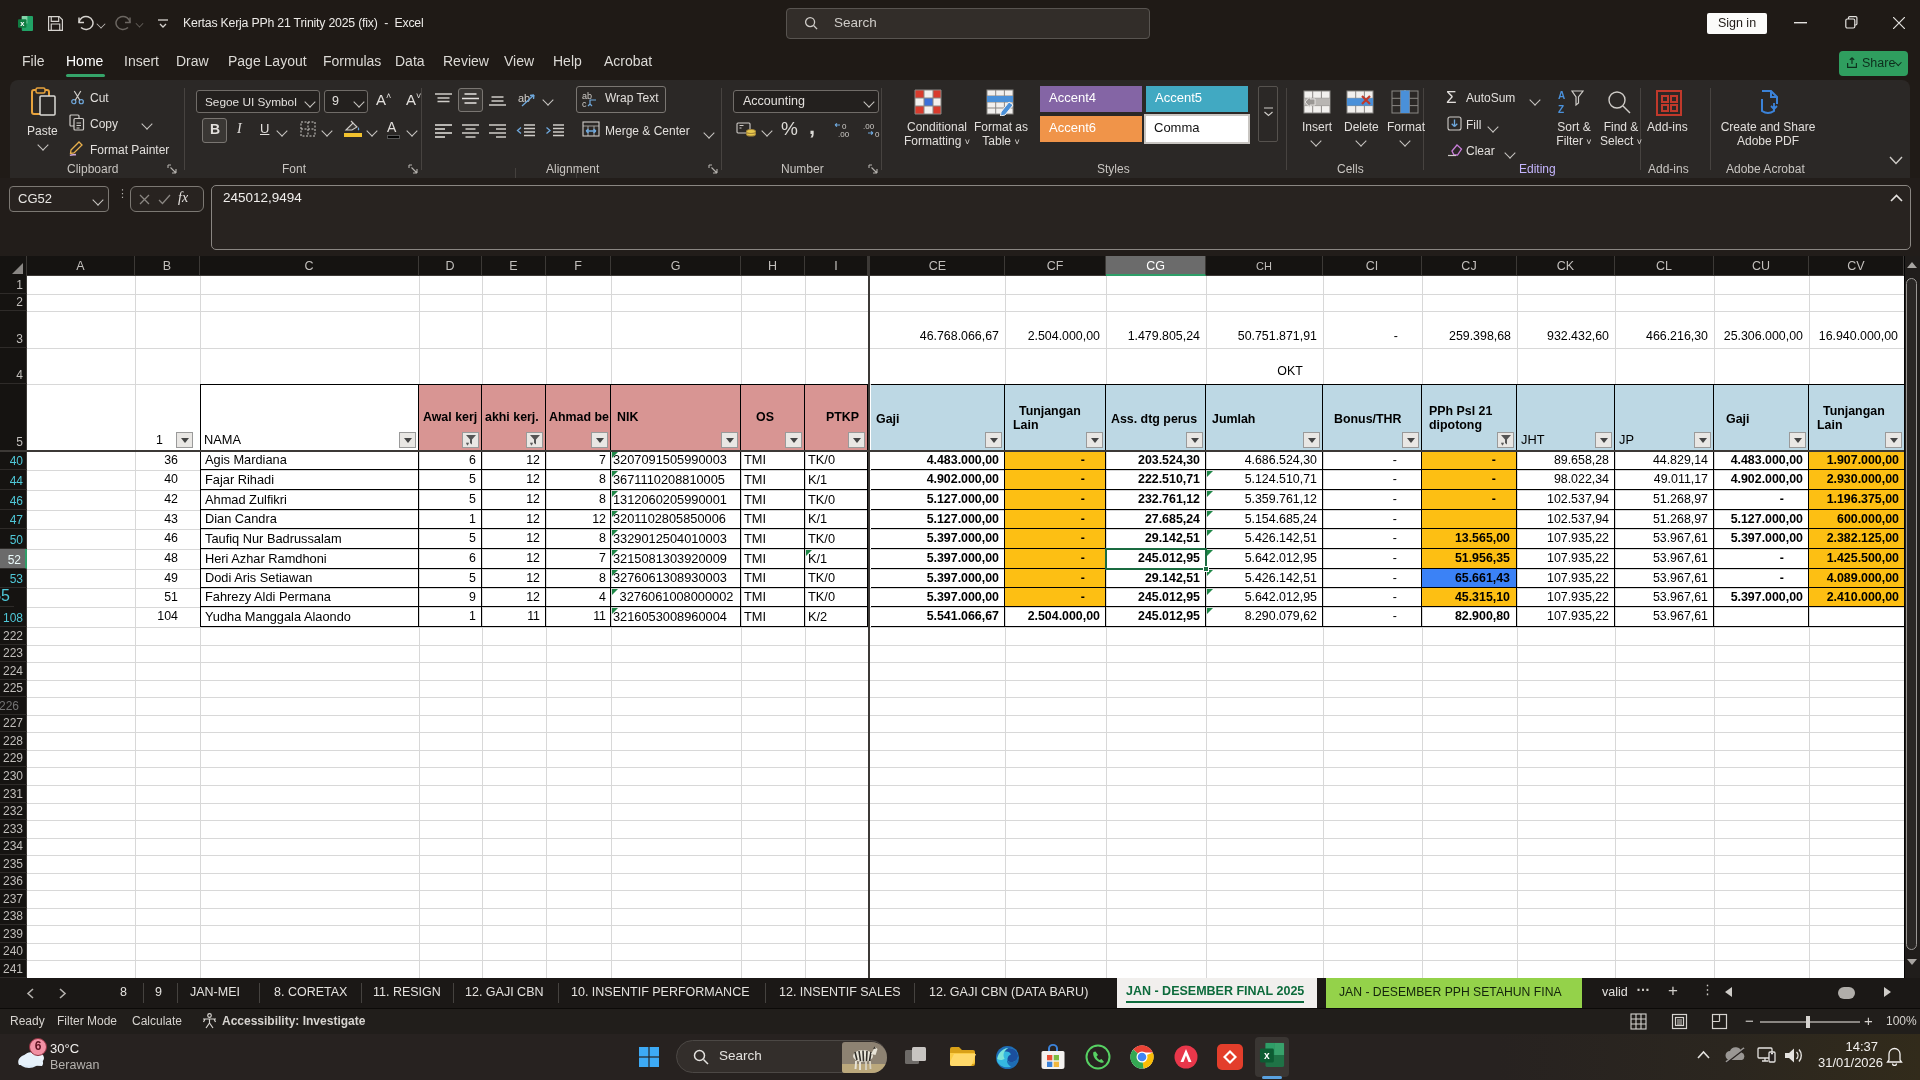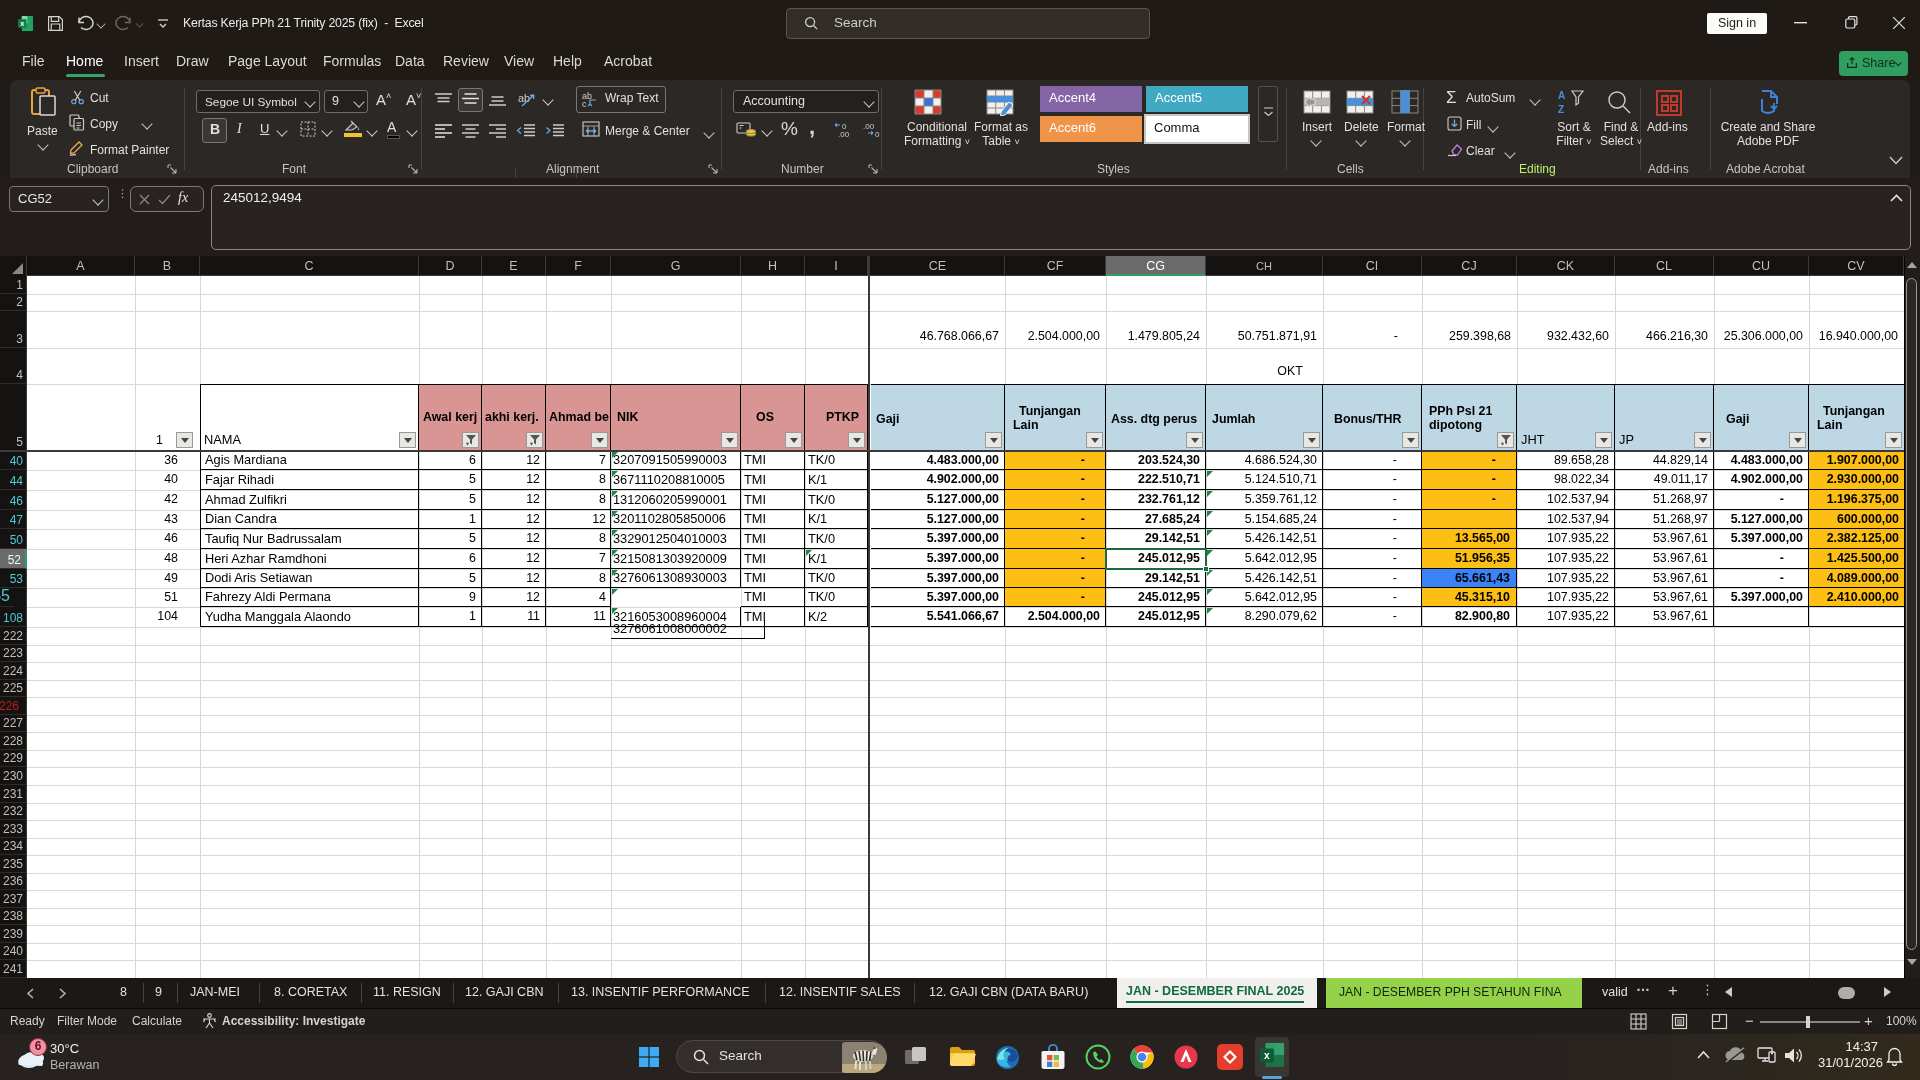--- a/index.html
+++ b/index.html
@@ -327,21 +327,21 @@
     <text x="0" y="10" font-size="10" fill="#4a90d9" font-weight="bold">A</text>
         <text x="0" y="24" font-size="10" fill="#4a90d9" font-weight="bold">Z</text>
     <path d="M14 2 h11 l-4.5 6 v6 l-2.5 2 v-8 z" fill="none" stroke="#cfccc8" stroke-width="1.2"></path>
   </svg>
   <div class="ab" style="left:1541px;top:40px;text-align:center;width:46px;">Sort &amp;<br>Filter <span style="font-size:9px;">˅</span></div>
   <svg class="ab" style="left:1596px;top:9px" width="26" height="26" viewBox="0 0 26 26" fill="none" stroke="#cfccc8" stroke-width="1.4">
     <circle cx="11" cy="11" r="8"></circle>
         <path d="M17 17 L24 24"></path>
   </svg>
   <div class="ab" style="left:1588px;top:40px;text-align:center;width:46px;">Find &amp;<br>Select <span style="font-size:9px;">˅</span></div>
-  <div class="ab" style="left:1509px;top:82px;color:#bef264;">Editing</div>
+  <div class="ab" style="left:1509px;top:82px;color:#c4b5fd;">Editing</div>
 
   <svg class="ab" style="left:1645px;top:9px" width="28" height="28" viewBox="0 0 28 28" fill="none" stroke="#c0392b" stroke-width="2">
     <rect x="2" y="2" width="24" height="24"></rect>
         <rect x="7" y="7" width="6" height="6"></rect>
         <rect x="16" y="7" width="6" height="6"></rect>
         <rect x="7" y="16" width="6" height="6"></rect>
         <rect x="16" y="16" width="6" height="6"></rect>
   </svg>
   <div class="ab" style="left:1637px;top:40px;">Add-ins</div>
   <div class="ab" style="left:1638px;top:82px;color:#c8c5c1;">Add-ins</div>
@@ -470,21 +470,21 @@
 <div class="ab" style="left:0;top:254px;width:27px;height:19px;background:transparent;color:#4fc8d8;font-size:12px;display:flex;align-items:flex-end;justify-content:flex-end;padding:0 4px 1px 0;border-bottom:1px solid #2e2b29;">47</div>
 <div class="ab" style="left:0;top:273px;width:27px;height:20px;background:transparent;color:#4fc8d8;font-size:12px;display:flex;align-items:flex-end;justify-content:flex-end;padding:0 4px 1px 0;border-bottom:1px solid #2e2b29;">50</div>
 <div class="ab" style="left:0;top:293px;width:27px;height:20px;background:#6b6b6b;color:#eafafa;font-size:12px;display:flex;align-items:flex-end;justify-content:flex-end;padding:0 4px 1px 0;border-bottom:1px solid #2e2b29;border-right:2px solid #2e9e68;">52</div>
 <div class="ab" style="left:0;top:313px;width:27px;height:19px;background:transparent;color:#4fc8d8;font-size:12px;display:flex;align-items:flex-end;justify-content:flex-end;padding:0 4px 1px 0;border-bottom:1px solid #2e2b29;">53</div>
 <div class="ab" style="left:0;top:332px;width:14px;height:19px;background:transparent;color:#4fc8d8;font-size:16px;display:flex;align-items:flex-end;justify-content:flex-end;padding:0 4px 1px 0;border-bottom:1px solid #2e2b29;">55</div>
 <div class="ab" style="left:0;top:351px;width:27px;height:20px;background:transparent;color:#4fc8d8;font-size:12px;display:flex;align-items:flex-end;justify-content:flex-end;padding:0 4px 1px 0;border-bottom:1px solid #2e2b29;">108</div>
 <div class="ab" style="left:0;top:371px;width:27px;height:18px;background:transparent;color:#c2bfbc;font-size:12px;display:flex;align-items:flex-end;justify-content:flex-end;padding:0 4px 1px 0;border-bottom:1px solid #2e2b29;">222</div>
 <div class="ab" style="left:0;top:389px;width:27px;height:17px;background:transparent;color:#c2bfbc;font-size:12px;display:flex;align-items:flex-end;justify-content:flex-end;padding:0 4px 1px 0;border-bottom:1px solid #2e2b29;">223</div>
 <div class="ab" style="left:0;top:406px;width:27px;height:18px;background:transparent;color:#c2bfbc;font-size:12px;display:flex;align-items:flex-end;justify-content:flex-end;padding:0 4px 1px 0;border-bottom:1px solid #2e2b29;">224</div>
 <div class="ab" style="left:0;top:424px;width:27px;height:17px;background:transparent;color:#c2bfbc;font-size:12px;display:flex;align-items:flex-end;justify-content:flex-end;padding:0 4px 1px 0;border-bottom:1px solid #2e2b29;">225</div>
-<div class="ab" style="left:0;top:441px;width:27px;height:18px;background:transparent;color:#b91c1c;font-size:12px;display:flex;align-items:flex-end;justify-content:flex-end;padding:0 8px 1px 0;border-bottom:1px solid #2e2b29;">226</div>
+<div class="ab" style="left:0;top:441px;width:27px;height:18px;background:transparent;color:#737373;font-size:12px;display:flex;align-items:flex-end;justify-content:flex-end;padding:0 8px 1px 0;border-bottom:1px solid #2e2b29;">226</div>
 <div class="ab" style="left:0;top:459px;width:27px;height:17px;background:transparent;color:#c2bfbc;font-size:12px;display:flex;align-items:flex-end;justify-content:flex-end;padding:0 4px 1px 0;border-bottom:1px solid #2e2b29;">227</div>
 <div class="ab" style="left:0;top:476px;width:27px;height:18px;background:transparent;color:#c2bfbc;font-size:12px;display:flex;align-items:flex-end;justify-content:flex-end;padding:0 4px 1px 0;border-bottom:1px solid #2e2b29;">228</div>
 <div class="ab" style="left:0;top:494px;width:27px;height:17px;background:transparent;color:#c2bfbc;font-size:12px;display:flex;align-items:flex-end;justify-content:flex-end;padding:0 4px 1px 0;border-bottom:1px solid #2e2b29;">229</div>
 <div class="ab" style="left:0;top:511px;width:27px;height:18px;background:transparent;color:#c2bfbc;font-size:12px;display:flex;align-items:flex-end;justify-content:flex-end;padding:0 4px 1px 0;border-bottom:1px solid #2e2b29;">230</div>
 <div class="ab" style="left:0;top:529px;width:27px;height:18px;background:transparent;color:#c2bfbc;font-size:12px;display:flex;align-items:flex-end;justify-content:flex-end;padding:0 4px 1px 0;border-bottom:1px solid #2e2b29;">231</div>
 <div class="ab" style="left:0;top:547px;width:27px;height:17px;background:transparent;color:#c2bfbc;font-size:12px;display:flex;align-items:flex-end;justify-content:flex-end;padding:0 4px 1px 0;border-bottom:1px solid #2e2b29;">232</div>
 <div class="ab" style="left:0;top:564px;width:27px;height:18px;background:transparent;color:#c2bfbc;font-size:12px;display:flex;align-items:flex-end;justify-content:flex-end;padding:0 4px 1px 0;border-bottom:1px solid #2e2b29;">233</div>
 <div class="ab" style="left:0;top:582px;width:27px;height:17px;background:transparent;color:#c2bfbc;font-size:12px;display:flex;align-items:flex-end;justify-content:flex-end;padding:0 4px 1px 0;border-bottom:1px solid #2e2b29;">234</div>
 <div class="ab" style="left:0;top:599px;width:27px;height:18px;background:transparent;color:#c2bfbc;font-size:12px;display:flex;align-items:flex-end;justify-content:flex-end;padding:0 4px 1px 0;border-bottom:1px solid #2e2b29;">235</div>
 <div class="ab" style="left:0;top:617px;width:27px;height:17px;background:transparent;color:#c2bfbc;font-size:12px;display:flex;align-items:flex-end;justify-content:flex-end;padding:0 4px 1px 0;border-bottom:1px solid #2e2b29;">236</div>
@@ -759,21 +759,21 @@
 <div class="ab" style="left:1615px;top:313px;width:99px;height:19px;border-right:1px solid #000;border-bottom:1px solid #000;color:#000;font-size:12.4px;line-height:18px;overflow:hidden;white-space:nowrap;text-align:right;padding-right:5px;">53.967,61</div>
 <div class="ab" style="left:1714px;top:313px;width:95px;height:19px;border-right:1px solid #000;border-bottom:1px solid #000;color:#000;font-size:12.4px;font-weight:bold;line-height:18px;overflow:hidden;white-space:nowrap;text-align:right;padding-right:24px;">-</div>
 <div class="ab" style="left:1809px;top:313px;width:95px;height:19px;background:#fdbf13;border-right:1px solid #000;border-bottom:1px solid #000;color:#000;font-size:12.4px;font-weight:bold;line-height:18px;overflow:hidden;white-space:nowrap;text-align:right;padding-right:5px;border-right:none;">4.089.000,00</div>
 <div class="ab" style="left:612px;top:314px;width:0;height:0;border-right:6px solid transparent;border-top:6px solid #1e8747;"></div>
 <div class="ab" style="left:1207px;top:314px;width:0;height:0;border-right:6px solid transparent;border-top:6px solid #1e8747;"></div>
 <div class="ab" style="left:135px;top:332px;width:65px;height:19px;color:#000;font-size:12.4px;line-height:18px;overflow:hidden;white-space:nowrap;text-align:right;padding-right:22px;">51</div>
 <div class="ab" style="left:200px;top:332px;width:219px;height:19px;border-right:1px solid #000;border-bottom:1px solid #000;border-left:1px solid #000;color:#000;font-size:12.8px;line-height:18px;overflow:hidden;white-space:nowrap;text-align:left;padding-left:4px;">Fahrezy Aldi Permana</div>
 <div class="ab" style="left:419px;top:332px;width:63px;height:19px;border-right:1px solid #000;border-bottom:1px solid #000;color:#000;font-size:12.4px;line-height:18px;overflow:hidden;white-space:nowrap;text-align:right;padding-right:5px;">9</div>
 <div class="ab" style="left:482px;top:332px;width:64px;height:19px;border-right:1px solid #000;border-bottom:1px solid #000;color:#000;font-size:12.4px;line-height:18px;overflow:hidden;white-space:nowrap;text-align:right;padding-right:5px;">12</div>
 <div class="ab" style="left:546px;top:332px;width:65px;height:19px;border-right:1px solid #000;border-bottom:1px solid #000;color:#000;font-size:12.4px;line-height:18px;overflow:hidden;white-space:nowrap;text-align:right;padding-right:4px;">4</div>
-<div class="ab" style="left:611px;top:332px;width:154px;height:19px;border-right:1px solid #000;border-bottom:1px solid #000;color:#000;font-size:12.8px;line-height:18px;overflow:hidden;white-space:nowrap;text-align:left;padding-left:2px;margin-top:32px;">3276061008000002</div>
+<div class="ab" style="left:611px;top:332px;width:130px;height:19px;border-right:1px solid #000;border-bottom:1px solid #000;color:#000;font-size:12.8px;line-height:18px;overflow:hidden;white-space:nowrap;text-align:center;padding-left:2px;">3276061008000002</div>
 <div class="ab" style="left:741px;top:332px;width:64px;height:19px;border-right:1px solid #000;border-bottom:1px solid #000;color:#000;font-size:12.8px;line-height:18px;overflow:hidden;white-space:nowrap;text-align:left;padding-left:3px;">TMI</div>
 <div class="ab" style="left:805px;top:332px;width:63px;height:19px;border-right:1px solid #000;border-bottom:1px solid #000;color:#000;font-size:12.8px;line-height:18px;overflow:hidden;white-space:nowrap;text-align:left;padding-left:3px;">TK/0</div>
 <div class="ab" style="left:871px;top:332px;width:134px;height:19px;border-right:1px solid #000;border-bottom:1px solid #000;color:#000;font-size:12.4px;font-weight:bold;line-height:18px;overflow:hidden;white-space:nowrap;text-align:right;padding-right:5px;">5.397.000,00</div>
 <div class="ab" style="left:1005px;top:332px;width:101px;height:19px;background:#fdbf13;border-right:1px solid #000;border-bottom:1px solid #000;color:#000;font-size:12.4px;font-weight:bold;line-height:18px;overflow:hidden;white-space:nowrap;text-align:right;padding-right:20px;">-</div>
 <div class="ab" style="left:1106px;top:332px;width:100px;height:19px;border-right:1px solid #000;border-bottom:1px solid #000;color:#000;font-size:12.4px;font-weight:bold;line-height:18px;overflow:hidden;white-space:nowrap;text-align:right;padding-right:5px;">245.012,95</div>
 <div class="ab" style="left:1206px;top:332px;width:117px;height:19px;border-right:1px solid #000;border-bottom:1px solid #000;color:#000;font-size:12.4px;line-height:18px;overflow:hidden;white-space:nowrap;text-align:right;padding-right:5px;">5.642.012,95</div>
 <div class="ab" style="left:1323px;top:332px;width:99px;height:19px;border-right:1px solid #000;border-bottom:1px solid #000;color:#000;font-size:12.4px;line-height:18px;overflow:hidden;white-space:nowrap;text-align:right;padding-right:24px;">-</div>
 <div class="ab" style="left:1422px;top:332px;width:95px;height:19px;background:#fdbf13;border-right:1px solid #000;border-bottom:1px solid #000;color:#000;font-size:12.4px;font-weight:bold;line-height:18px;overflow:hidden;white-space:nowrap;text-align:right;padding-right:6px;">45.315,10</div>
 <div class="ab" style="left:1517px;top:332px;width:98px;height:19px;border-right:1px solid #000;border-bottom:1px solid #000;color:#000;font-size:12.4px;line-height:18px;overflow:hidden;white-space:nowrap;text-align:right;padding-right:5px;">107.935,22</div>
 <div class="ab" style="left:1615px;top:332px;width:99px;height:19px;border-right:1px solid #000;border-bottom:1px solid #000;color:#000;font-size:12.4px;line-height:18px;overflow:hidden;white-space:nowrap;text-align:right;padding-right:5px;">53.967,61</div>
@@ -823,21 +823,21 @@
   <div class="ab" style="left:155px;top:7px;">9</div>
   <div class="ab" style="left:177px;top:5px;width:1px;height:20px;background:#45423f;"></div>
   <div class="ab" style="left:190px;top:7px;">JAN-MEI</div>
   <div class="ab" style="left:259px;top:5px;width:1px;height:20px;background:#45423f;"></div>
   <div class="ab" style="left:274px;top:7px;">8. CORETAX</div>
   <div class="ab" style="left:361px;top:5px;width:1px;height:20px;background:#45423f;"></div>
   <div class="ab" style="left:373px;top:7px;">11. RESIGN</div>
   <div class="ab" style="left:453px;top:5px;width:1px;height:20px;background:#45423f;"></div>
   <div class="ab" style="left:465px;top:7px;">12. GAJI CBN</div>
   <div class="ab" style="left:558px;top:5px;width:1px;height:20px;background:#45423f;"></div>
-  <div class="ab" style="left:571px;top:7px;">13. INSENTIF PERFORMANCE</div>
+  <div class="ab" style="left:571px;top:7px;">10. INSENTIF PERFORMANCE</div>
   <div class="ab" style="left:765px;top:5px;width:1px;height:20px;background:#45423f;"></div>
   <div class="ab" style="left:779px;top:7px;">12. INSENTIF SALES</div>
   <div class="ab" style="left:914px;top:5px;width:1px;height:20px;background:#45423f;"></div>
   <div class="ab" style="left:929px;top:7px;">12. GAJI CBN (DATA BARU)</div>
   <div class="ab" style="left:1117px;top:0px;width:200px;height:30px;background:#f1efed;">
     <div class="ab" style="left:9px;top:6px;color:#0d6b3c;font-weight:bold;border-bottom:2px solid #0d6b3c;padding-bottom:3px;">JAN - DESEMBER FINAL 2025</div>
   </div>
   <div class="ab" style="left:1325px;top:0px;width:257px;height:30px;background:#94d24a;border-left:1px solid #1b1816;text-align:right;">
     <div class="ab" style="left:13px;top:7px;color:#14240c;font-size:12.2px;">JAN - DESEMBER PPH SETAHUN FINA</div>
   </div>

